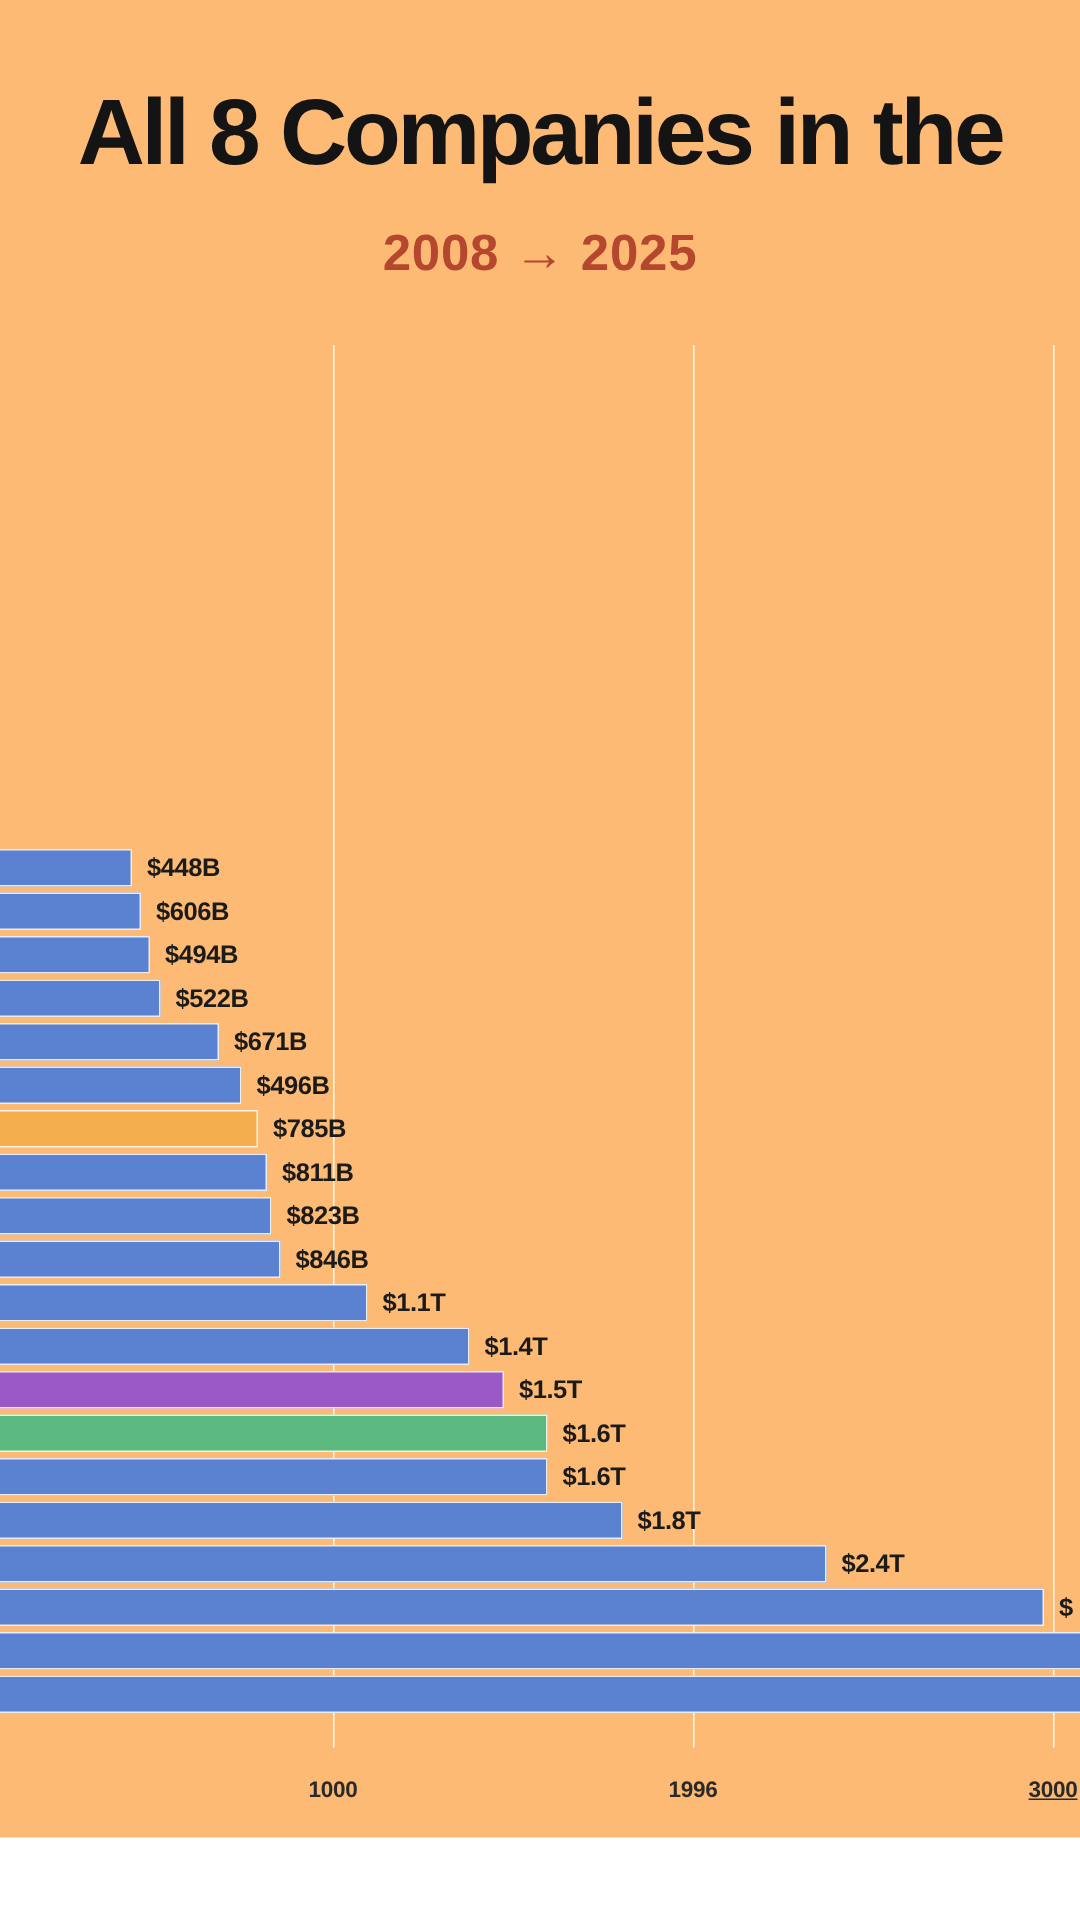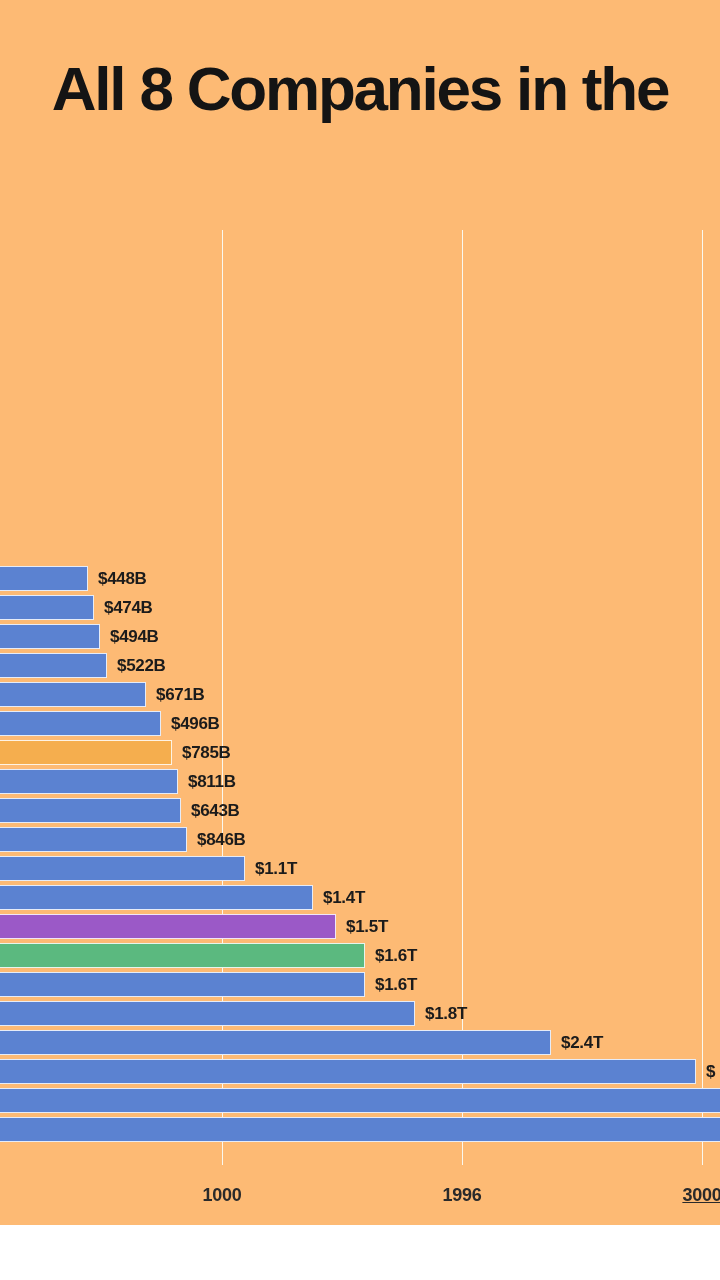--- a/index.html
+++ b/index.html
@@ -122,21 +122,21 @@
     width: 720px;
     height: 40px;
   }
 
   .axis-tick-label {
     position: absolute;
     top: 0;
     transform: translateX(-50%);
     white-space: nowrap;
     font-family: "Liberation Sans", sans-serif;
-    font-size: 18px;
+    font-size: 15px;
     font-weight: bold;
     color: #2a2a2a;
     letter-spacing: -0.2px;
   }
 
   .footer-space {
     position: absolute;
     left: 0;
     top: 1225px;
     width: 720px;
@@ -144,36 +144,37 @@
     background: #ffffff;
   }
 </style>
 </head>
 <body>
 
 <div id="page">
 
   <div class="header-block">
     <div class="chart-title">All 8 Companies in the</div>
+    <div class="chart-subtitle">2008 → 2025</div>
   </div>
 
   <div class="plot-area">
     <div id="gridlines">
         <div class="gridline" style="left: 222px; background: rgb(250, 248, 239);"></div>
         <div class="gridline" style="left: 462px; background: rgb(250, 248, 239);"></div>
         <div class="gridline" style="left: 702px; background: rgb(250, 248, 239);"></div>
       </div>
     <div class="bars-layer" id="bars-layer">
         <div class="bar-row" style="top: 566px; width: 760px;">
           <div class="bar" style="width: 88px; background: rgb(91, 130, 209);"></div>
           <div class="bar-label" style="left: 98px; color: rgb(27, 27, 27);">$448B</div>
         </div>
         <div class="bar-row" style="top: 595px; width: 760px;">
           <div class="bar" style="width: 94px; background: rgb(91, 130, 209);"></div>
-          <div class="bar-label" style="left: 104px; color: rgb(27, 27, 27);">$474B</div>
+          <div class="bar-label" style="left: 104px; color: rgb(27, 27, 27);">$606B</div>
         </div>
         <div class="bar-row" style="top: 624px; width: 760px;">
           <div class="bar" style="width: 100px; background: rgb(91, 130, 209);"></div>
           <div class="bar-label" style="left: 110px; color: rgb(27, 27, 27);">$494B</div>
         </div>
         <div class="bar-row" style="top: 653px; width: 760px;">
           <div class="bar" style="width: 107px; background: rgb(91, 130, 209);"></div>
           <div class="bar-label" style="left: 117px; color: rgb(27, 27, 27);">$522B</div>
         </div>
         <div class="bar-row" style="top: 682px; width: 760px;">
@@ -187,21 +188,21 @@
         <div class="bar-row" style="top: 740px; width: 760px;">
           <div class="bar" style="width: 172px; background: rgb(245, 174, 78);"></div>
           <div class="bar-label" style="left: 182px; color: rgb(27, 27, 27);">$785B</div>
         </div>
         <div class="bar-row" style="top: 769px; width: 760px;">
           <div class="bar" style="width: 178px; background: rgb(91, 130, 209);"></div>
           <div class="bar-label" style="left: 188px; color: rgb(27, 27, 27);">$811B</div>
         </div>
         <div class="bar-row" style="top: 798px; width: 760px;">
           <div class="bar" style="width: 181px; background: rgb(91, 130, 209);"></div>
-          <div class="bar-label" style="left: 191px; color: rgb(27, 27, 27);">$643B</div>
+          <div class="bar-label" style="left: 191px; color: rgb(27, 27, 27);">$823B</div>
         </div>
         <div class="bar-row" style="top: 827px; width: 760px;">
           <div class="bar" style="width: 187px; background: rgb(91, 130, 209);"></div>
           <div class="bar-label" style="left: 197px; color: rgb(27, 27, 27);">$846B</div>
         </div>
         <div class="bar-row" style="top: 856px; width: 760px;">
           <div class="bar" style="width: 245px; background: rgb(91, 130, 209);"></div>
           <div class="bar-label" style="left: 255px; color: rgb(27, 27, 27);">$1.1T</div>
         </div>
         <div class="bar-row" style="top: 885px; width: 760px;">

